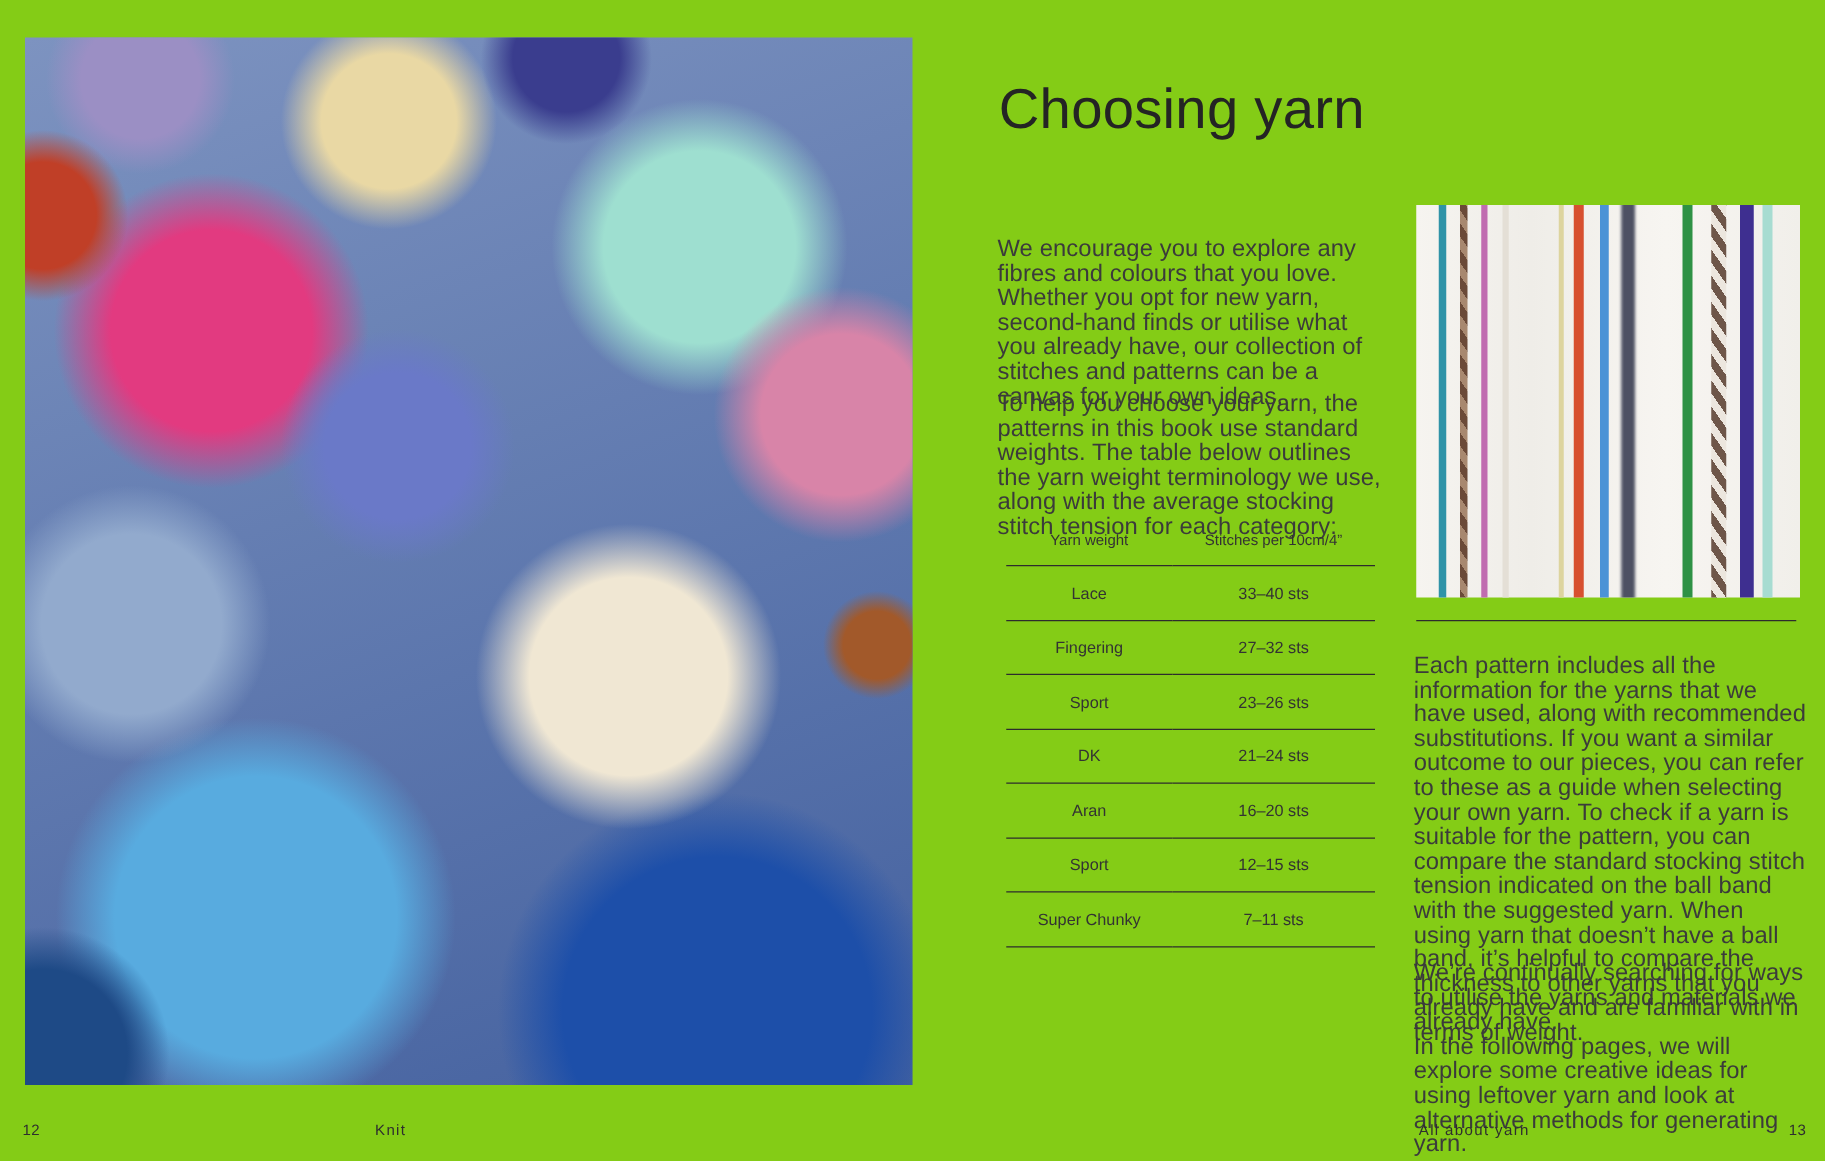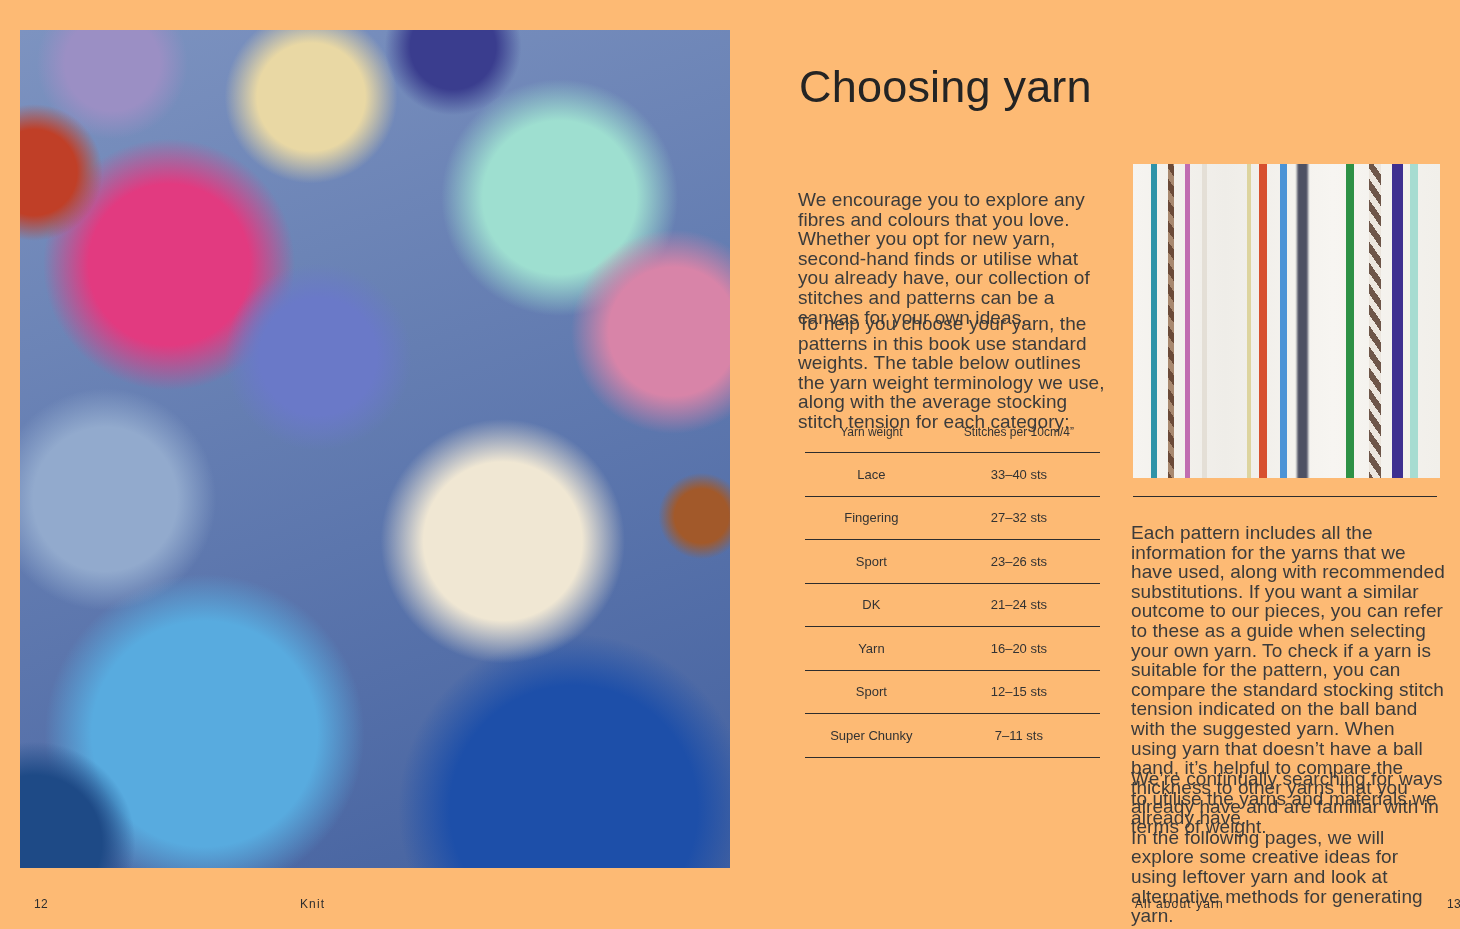--- a/index.html
+++ b/index.html
@@ -1,17 +1,17 @@
 <!DOCTYPE html>
 <html><head>
 <meta charset="utf-8">
 <style>
   html,body{margin:0;padding:0;background:#ffffff;}
   .spread{
-    position:relative;width:1460px;height:929px;background:#fdba74;overflow:hidden;
+    position:relative;width:1460px;height:929px;background:#84cc16;overflow:hidden;
     font-family:"Liberation Sans",sans-serif;color:#3b3b3b;
   }
   
   .photo{
     position:absolute;left:20px;top:30px;width:710px;height:838px;
     background:
       radial-gradient(circle 60px  at 96% 58%, #a2592a 0 45%, rgba(162,89,42,0) 72%),
       radial-gradient(circle 95px  at 2% 17%,  #c03f27 0 45%, rgba(192,63,39,0) 72%),
       radial-gradient(circle 105px at 13% 4%,  #9b8fc4 0 45%, rgba(155,143,196,0) 72%),
       radial-gradient(circle 95px  at 61% 2%,  #3a3d8e 0 45%, rgba(58,61,142,0) 72%),
@@ -52,21 +52,21 @@
     position:absolute;left:1133px;top:164px;width:307px;height:314px;
     background:linear-gradient(90deg,#f6f4f0,#efede8 30%,#f7f5f1 65%,#f1efea);
     overflow:hidden;
   }
   .strand{position:absolute;top:-4px;bottom:-4px;border-radius:3px;}
   .strand.fuzzy{filter:blur(1.1px);}
   .strand.soft{filter:blur(0.5px);}
   .rule{position:absolute;left:1133px;top:496px;width:304px;height:1px;background:#2d2d2d;}
   
   .footer-item{position:absolute;top:897px;font-size:12px;color:#2e2e2e;letter-spacing:1.1px;}
-  .fp-num{letter-spacing:0.4px;margin-left:16px;}
+  .fp-num{letter-spacing:0.4px;}
   .f-12{left:18px;}
   .f-knit{left:300px;}
   .f-about{left:1135px;}
   .f-13{left:1431px;}
 </style>
 </head>
 <body>
 
 <div class="spread">
 
@@ -99,21 +99,21 @@
       </tr>
       <tr>
         <td>Sport</td>
         <td>23–26 sts</td>
       </tr>
       <tr>
         <td>DK</td>
         <td>21–24 sts</td>
       </tr>
       <tr>
-        <td>Yarn</td>
+        <td>Aran</td>
         <td>16–20 sts</td>
       </tr>
       <tr>
         <td>Sport</td>
         <td>12–15 sts</td>
       </tr>
       <tr>
         <td>Super Chunky</td>
         <td>7–11 sts</td>
       </tr>

